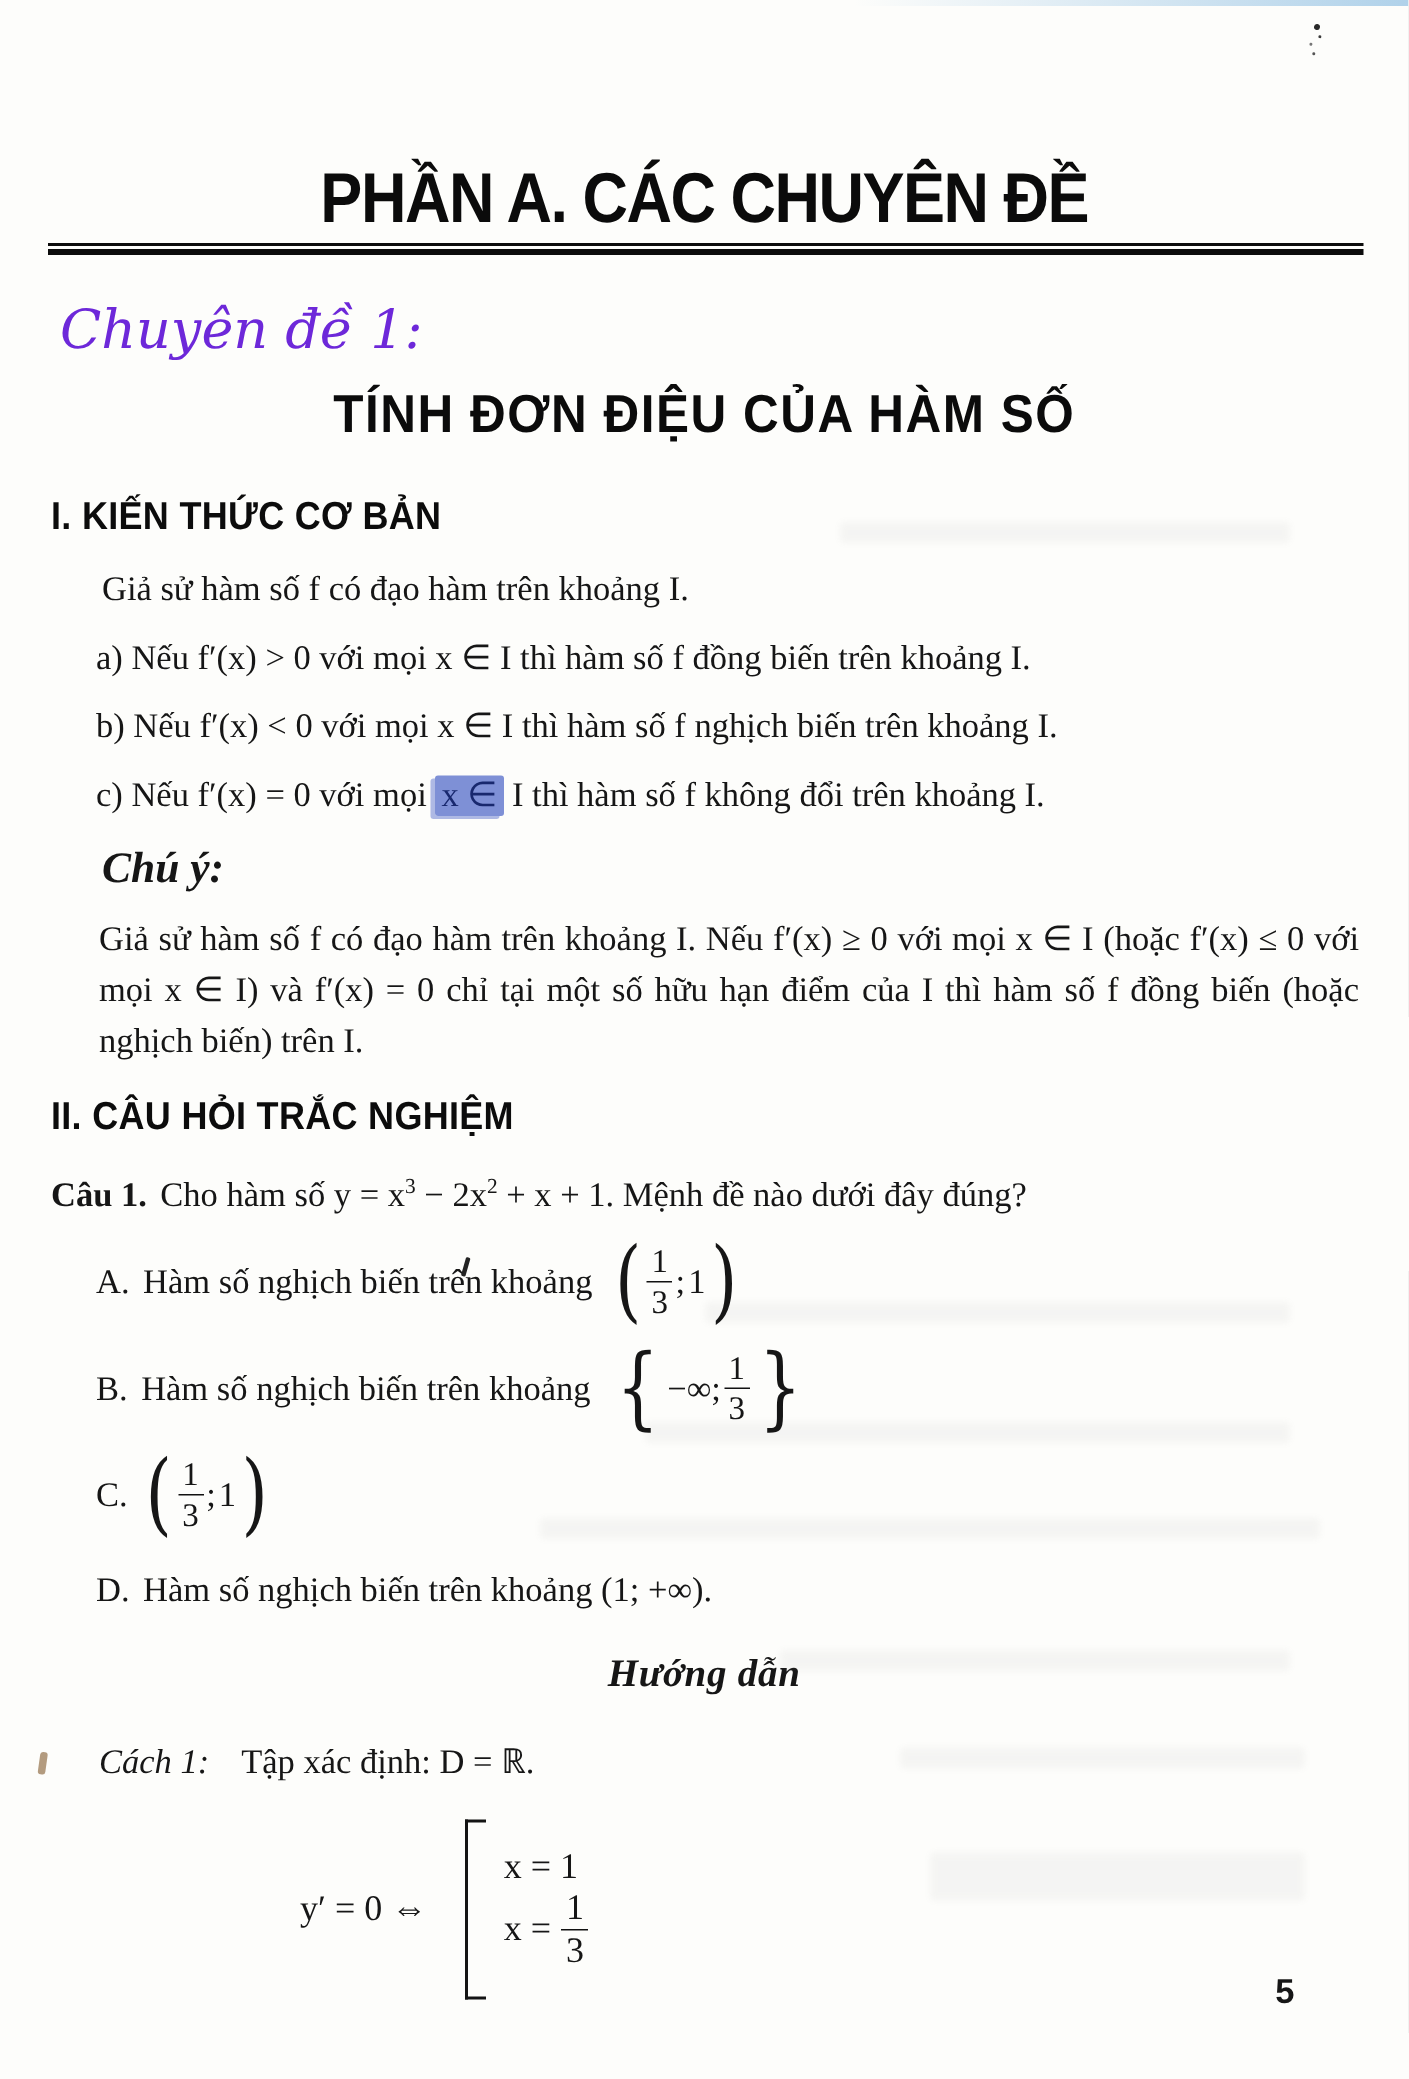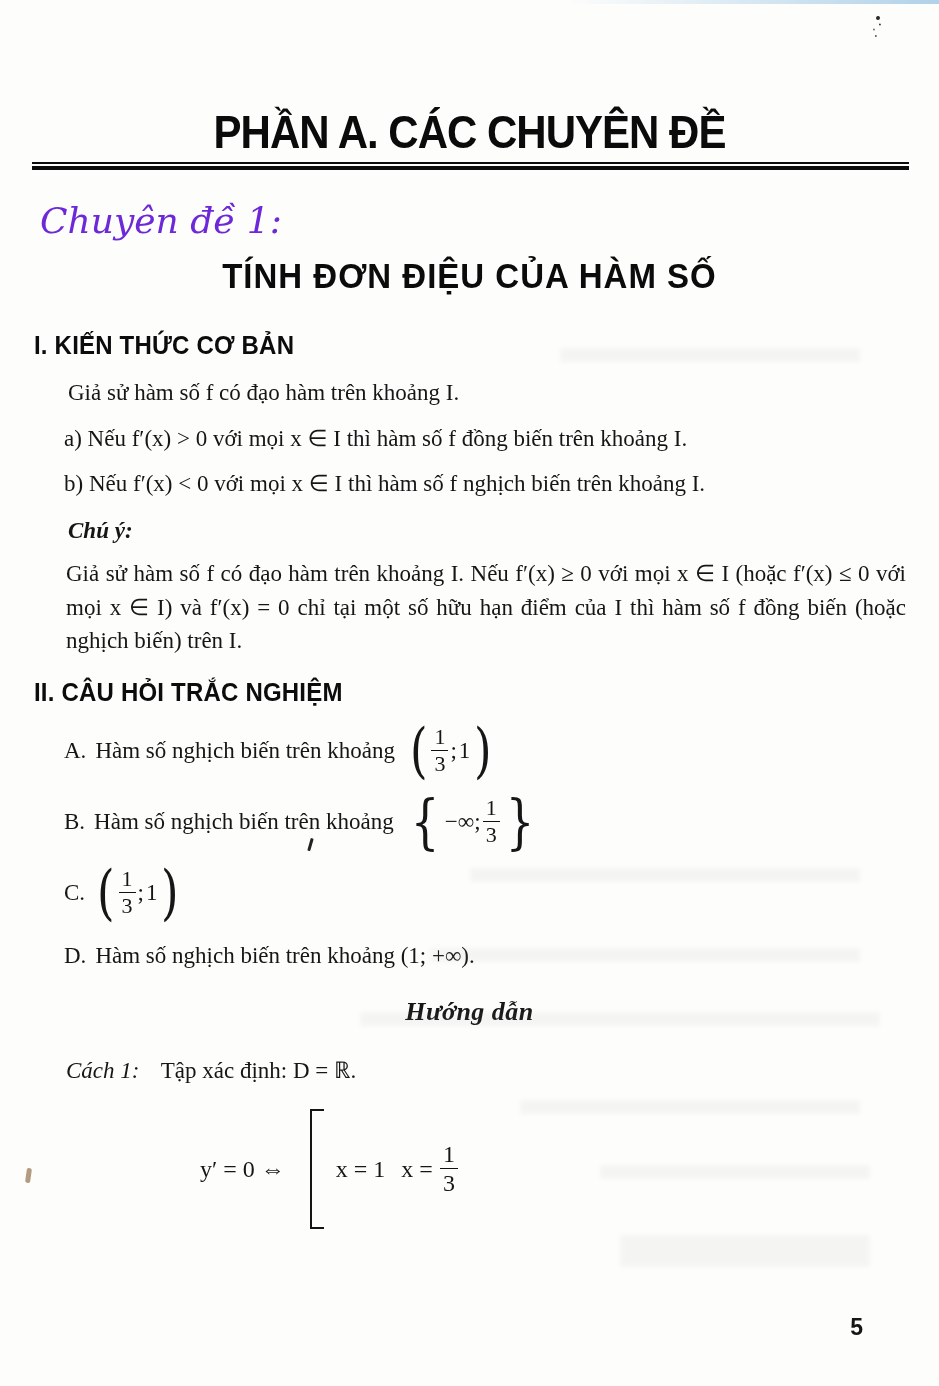--- a/index.html
+++ b/index.html
@@ -55,21 +55,21 @@
   .item{margin:18px 0 0 64px;}
   .hl{
     background:#7e90d6;
     color:#18286e;
     padding:0 4px 2px 4px;
     border-radius:2px;
     box-shadow:-3px 2px 0 rgba(110,130,210,0.55);
   }
   .note-label{
     margin:20px 0 0 68px;
-    font-weight:bold;font-style:italic;font-size:23px;
+    font-weight:bold;font-style:italic;font-size:29px;
   }
   .note-text{
     margin:13px 33px 0 66px;
     text-align:justify;
     line-height:1.47;
   }
   .question{margin:24px 0 0 34px;}
   .q-label{font-weight:bold;margin-right:9px;}
   sup{font-size:0.62em;line-height:0;}
   
@@ -110,21 +110,21 @@
     margin:24px 0 0 200px;font-size:24px;
   }
   .cases-lhs{margin-right:25px;}
   .cases-bracket{
     width:12px;height:116px;
     border-left:2.6px solid #141414;
     border-top:2.6px solid #141414;
     border-bottom:2.6px solid #141414;
     margin-right:12px;
   }
-  .cases{display:flex;flex-direction:row;gap:16px;}
+  .cases{display:flex;flex-direction:column;gap:0;}
   .case-line{display:flex;align-items:center;}
   .case-line .frac{font-size:24px;}
   
   .page-num{
     position:absolute;top:1314px;right:76px;
     font-family:"Liberation Sans", sans-serif;
     font-weight:bold;font-size:23px;
   }
   
   .top-strip{
@@ -169,25 +169,27 @@
 
   <h1 class="part-title">PHẦN A. CÁC CHUYÊN ĐỀ</h1>
   <div class="double-rule"></div>
   <div class="chapter-label">Chuyên đề 1:</div>
   <h2 class="chapter-title">TÍNH ĐƠN ĐIỆU CỦA HÀM SỐ</h2>
 
   <h3 class="sec-heading">I. KIẾN THỨC CƠ BẢN</h3>
   <p class="bodytext intro">Giả sử hàm số f có đạo hàm trên khoảng I.</p>
   <p class="bodytext item">a) Nếu f′(x) &gt; 0 với mọi x ∈ I thì hàm số f đồng biến trên khoảng I.</p>
   <p class="bodytext item">b) Nếu f′(x) &lt; 0 với mọi x ∈ I thì hàm số f nghịch biến trên khoảng I.</p>
+  <p class="bodytext item"><span>c) Nếu f′(x) = 0 với mọi </span><span class="hl">x ∈</span><span> I thì hàm số f không đổi trên khoảng I.</span></p>
   <p class="note-label">Chú ý:</p>
   <p class="bodytext note-text">Giả sử hàm số f có đạo hàm trên khoảng I. Nếu f′(x) ≥ 0 với mọi x ∈ I (hoặc f′(x) ≤ 0 với mọi x ∈ I) và f′(x) = 0 chỉ tại một số hữu hạn điểm của I thì hàm số f đồng biến (hoặc nghịch biến) trên I.</p>
 
   <h3 class="sec-heading" style="margin-top:20px;">II. CÂU HỎI TRẮC NGHIỆM</h3>
 
+  <p class="bodytext question"><span class="q-label">Câu 1.</span><span>Cho hàm số y = x</span><sup>3</sup><span> − 2x</span><sup>2</sup><span> + x + 1. Mệnh đề nào dưới đây đúng?</span></p>
 
   <div class="opt opt-a">
     <span class="olabel">A.</span>
     <span class="otext">Hàm số nghịch biến trên khoảng</span>
     <span class="interval">
       <span class="big-delim">(</span>
       <span class="frac">
           <span class="fnum">1</span>
           <span class="fden">3</span>
         </span>

